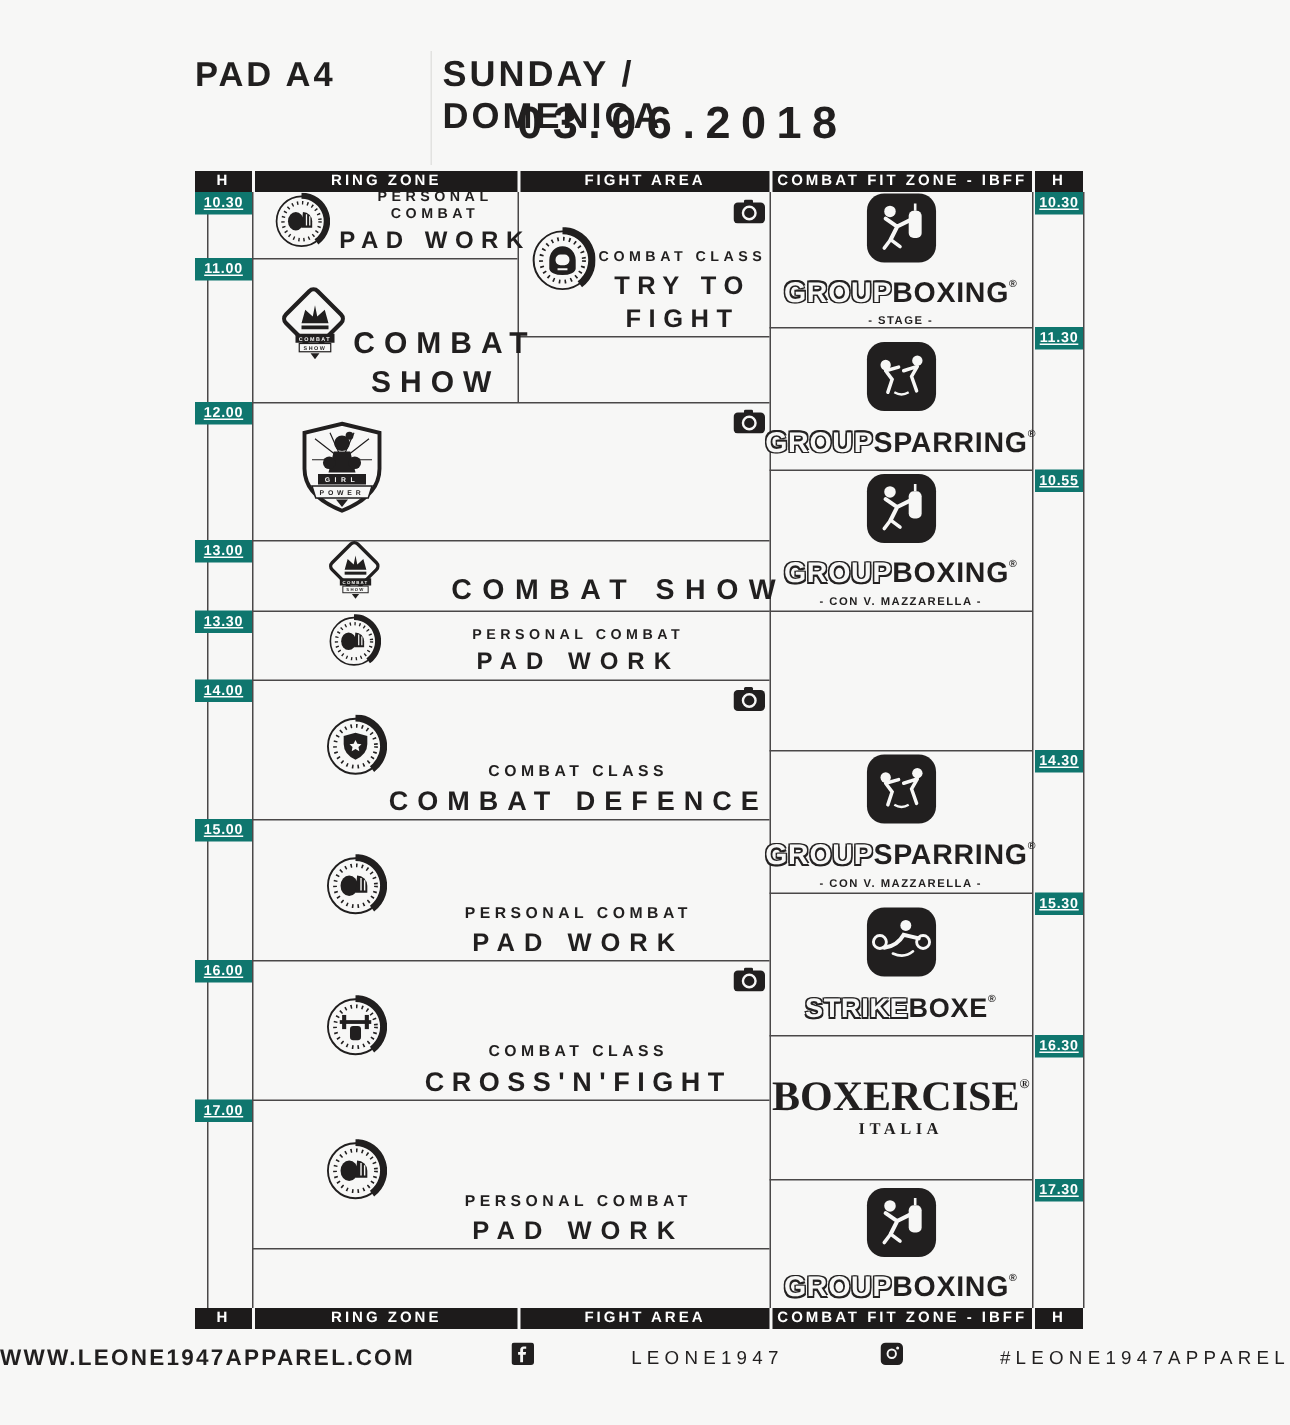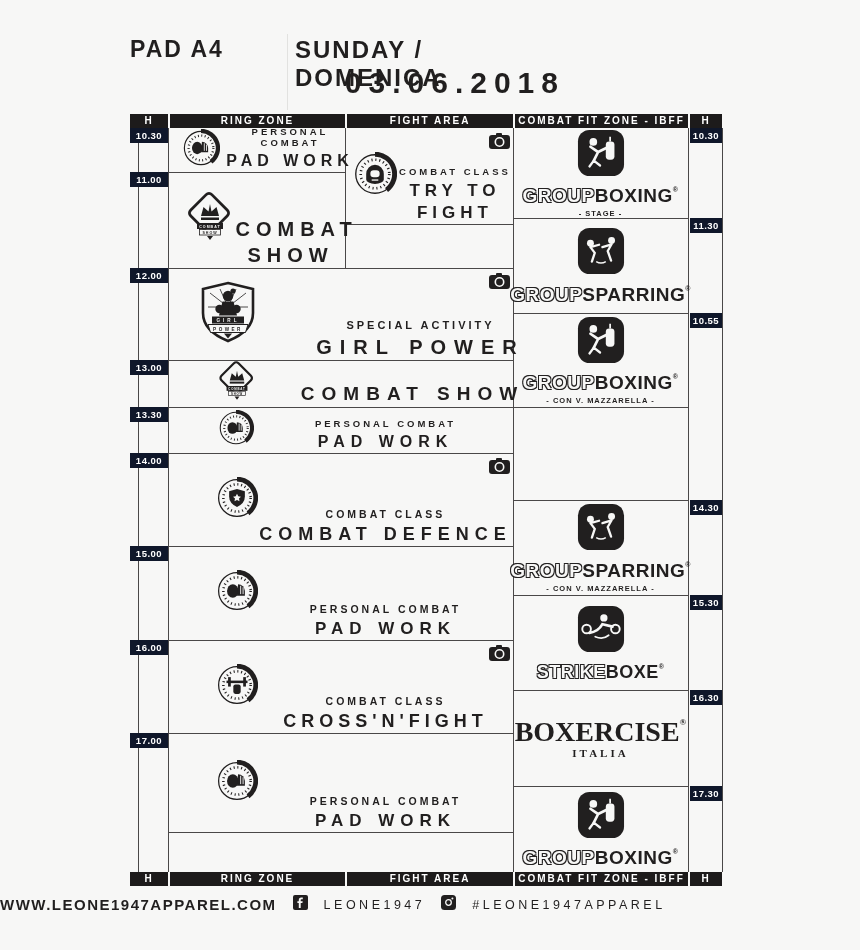--- a/index.html
+++ b/index.html
@@ -23,43 +23,43 @@
     letter-spacing:-2px;display:inline-block;transform:scaleX(0.82) scaleY(1.05);}
   .logo-year{font-family:"DejaVu Serif",serif;font-size:15px;letter-spacing:6px;margin-top:-8px;padding-left:6px;}
   
   .grid{position:absolute;left:130px;top:114px;width:598px;height:772px;}
   .bar{position:absolute;height:14px;background:#1d1b1b;color:#fff;
     display:flex;align-items:center;justify-content:center;
     font-weight:bold;font-size:10px;letter-spacing:2px;line-height:1;}
   .vline,.hline{position:absolute;background:#4a4848;}
   .vline{width:1px;}
   .hline{height:1px;}
-  .tbox{position:absolute;width:38px;height:15px;background:#0f172a;color:#fff;
+  .tbox{position:absolute;width:38px;height:15px;background:#0f766e;color:#fff;
     display:flex;align-items:center;justify-content:center;
-    font-weight:bold;font-size:9.5px;letter-spacing:0.5px;line-height:1;}
+    font-weight:bold;font-size:9.5px;letter-spacing:0.5px;line-height:1;text-decoration:underline;}
   .tbox.r{width:32px;}
   
   .cell{position:absolute;display:flex;align-items:flex-end;justify-content:center;}
   .badge{position:absolute;top:50%;transform:translateY(-50%);}
   .etxt{text-align:center;}
   .sub{font-weight:bold;font-size:9.5px;letter-spacing:3px;margin-bottom:3px;}
   .ttl{font-weight:bold;font-size:17px;letter-spacing:5px;line-height:1.3;white-space:nowrap;}
   .ttl.wrap{white-space:normal;}
   .cam{position:absolute;top:5px;right:3px;}
   
   .fitcell{position:absolute;display:flex;flex-direction:column;align-items:center;justify-content:center;}
   .brand{font-weight:bold;font-size:19px;letter-spacing:0.5px;line-height:1;white-space:nowrap;}
   .outl{color:#f7f7f6;text-shadow:-1px -1px 0 #242222,1px -1px 0 #242222,-1px 1px 0 #242222,1px 1px 0 #242222,0 1px 0 #242222,0 -1px 0 #242222;}
   .reg{font-size:7px;vertical-align:top;font-weight:bold;}
   .note{font-weight:bold;font-size:7.5px;letter-spacing:1px;margin-top:4px;white-space:nowrap;}
   .bxc{font-family:"Liberation Serif",serif;font-weight:bold;font-size:28px;letter-spacing:0;line-height:1;}
   .bxc-sub{font-family:"Liberation Serif",serif;font-weight:bold;font-size:11px;letter-spacing:3px;margin-top:1px;}
   
   .footer{position:absolute;left:0;top:895px;width:860px;display:flex;align-items:center;
-    justify-content:flex-start;gap:16px;}
+    justify-content:space-between;gap:16px;}
   .f-url{font-weight:bold;font-size:15px;letter-spacing:1.5px;}
   .f-handle{font-size:12.5px;letter-spacing:3.5px;}
   .sicon{display:inline-block;vertical-align:middle;}
 </style>
 </head>
 <body>
 
 <div class="poster">
 
   <div class="hdr-pad">PAD A4</div>
@@ -173,24 +173,20 @@
             <path d="M26.5 22.5 h11 l3.5 14 h-18 z" fill="#211f1f"></path>
             <circle cx="23.5" cy="30" r="4.2" fill="#211f1f"></circle>
             <circle cx="40.5" cy="30" r="4.2" fill="#211f1f"></circle>
             <rect x="16" y="37.5" width="32" height="7" fill="#211f1f"></rect>
             <text x="32" y="42.8" fill="#f7f7f6" font-size="4.6" letter-spacing="3" text-anchor="middle" font-family="Liberation Sans,sans-serif" font-weight="bold">GIRL</text>
             <path d="M12 45.5 h40 l-2.5 8 h-35 z" fill="#f7f7f6" stroke="#211f1f" stroke-width="1"></path>
             <text x="32" y="51.8" fill="#211f1f" font-size="4.6" letter-spacing="2.5" text-anchor="middle" font-family="Liberation Sans,sans-serif" font-weight="bold">POWER</text>
             <path d="M28 54.5 h8 l-4 5 z" fill="#211f1f"></path>
           </svg>
       </span>
-      <div class="etxt" style="padding-left:160px">
-        <div class="sub" style="font-size:11px">SPECIAL ACTIVITY</div>
-        <div class="ttl" style="font-size:20px;letter-spacing:8px">GIRL POWER</div>
-      </div>
       <span class="cam">
         <svg width="21" height="16" viewBox="0 0 21 16">
             <rect x="0" y="2" width="21" height="14" rx="3" fill="#211f1f"></rect>
             <rect x="7" y="0" width="6" height="3" rx="1" fill="#211f1f"></rect>
             <circle cx="10.5" cy="9" r="4.2" fill="none" stroke="#f7f7f6" stroke-width="1.6"></circle>
           </svg>
       </span>
     </div>
 
     <div class="cell" style="left:38px;top:246px;width:345px;height:47px">

